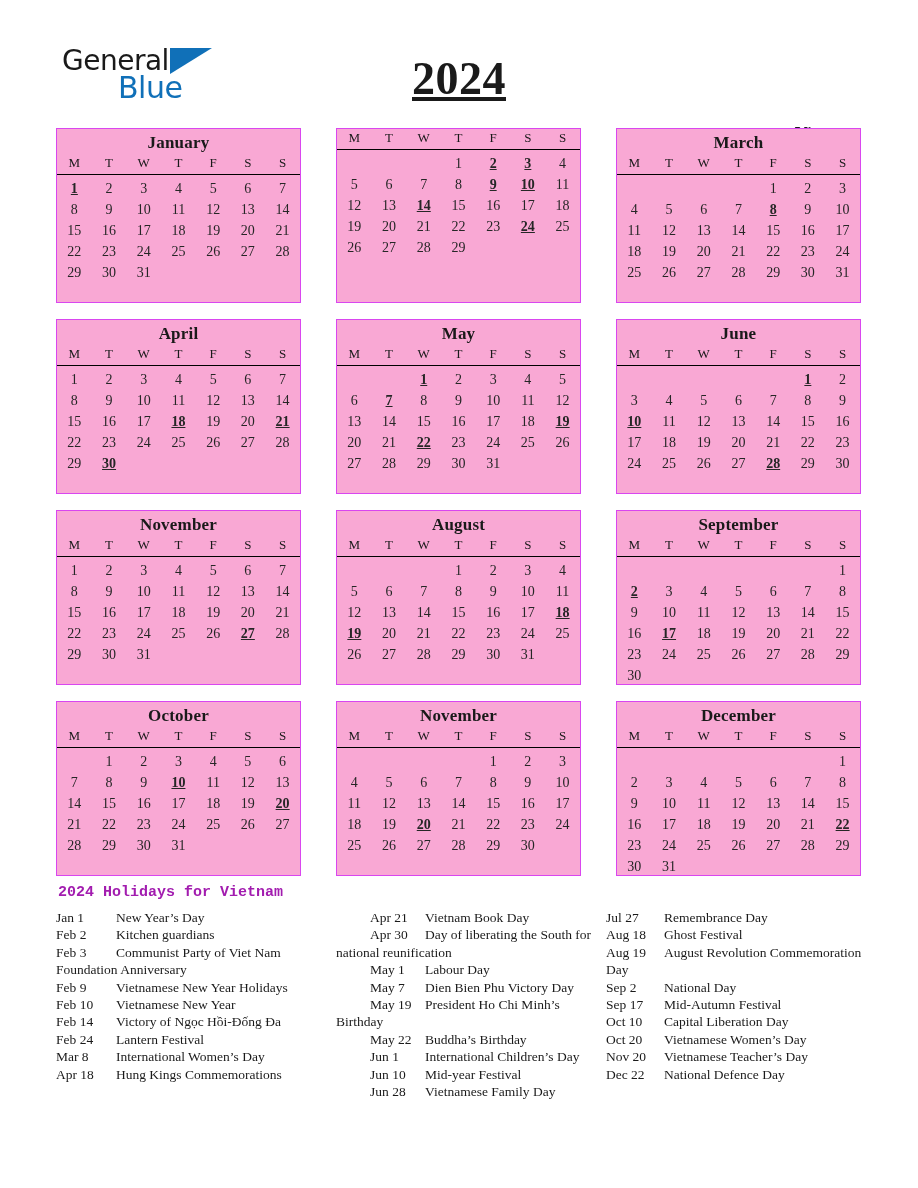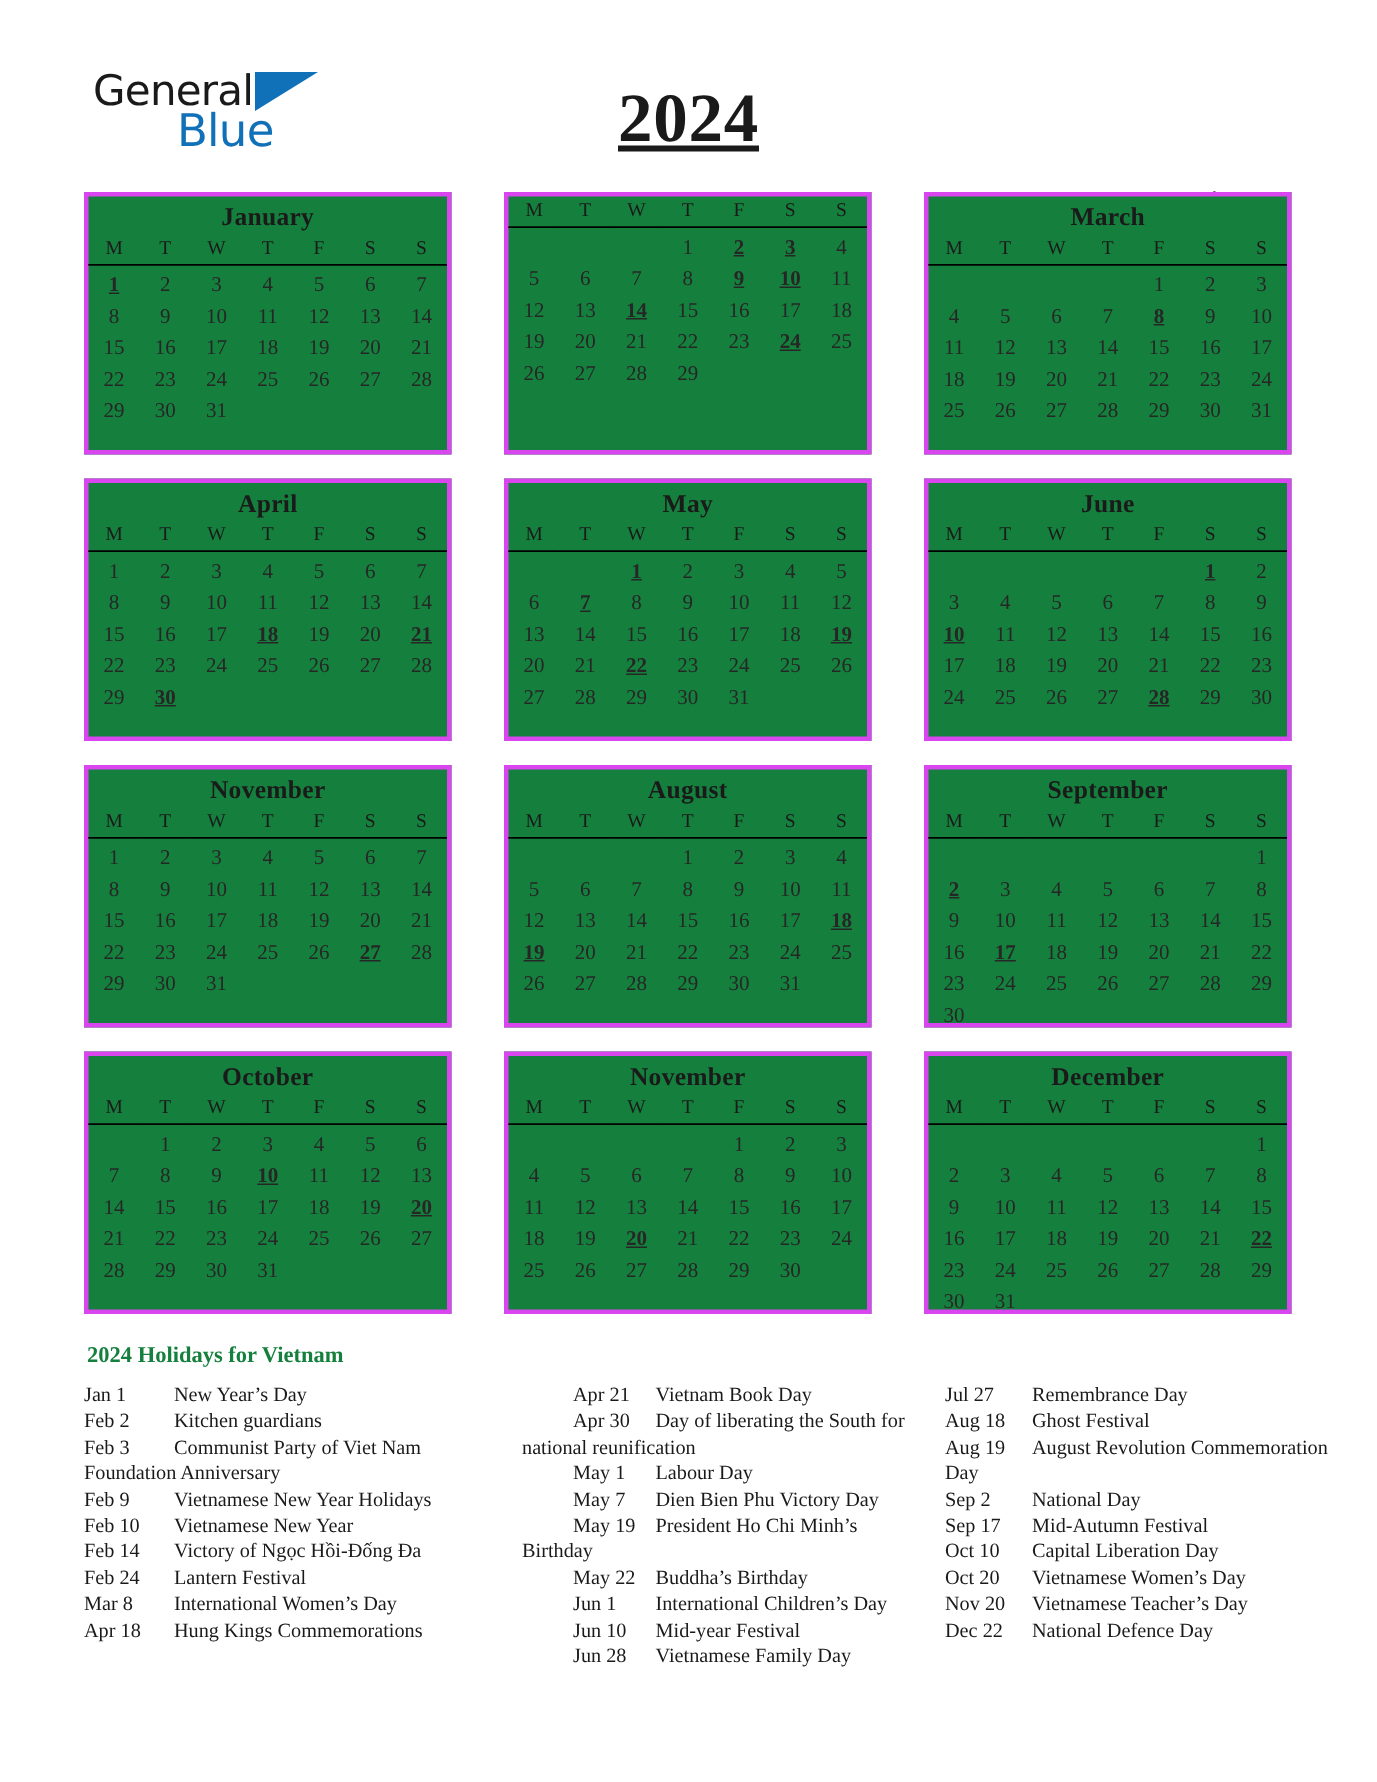--- a/index.html
+++ b/index.html
@@ -88,22 +88,22 @@
     position: absolute;
     left: 56px;
     top: 128px;
     width: 806px;
     display: grid;
     grid-template-columns: repeat(3, 245px);
     grid-column-gap: 35px;
     grid-row-gap: 16px;
   }
   .month-box {
-    border: 3px solid #d946ef;
-    background: #15803d;
+    border: 1px solid #d946ef;
+    background: #f9a8d4;
     box-sizing: border-box;
     padding: 0;
     height: 175px;
   }
   .month-name {
     text-align: center;
     font-size: 17px;
     font-weight: bold;
     padding-top: 4px;
     padding-bottom: 1px;
@@ -140,30 +140,30 @@
   td.empty-day { color: transparent; }
 
   
   .holidays-section {
     position: absolute;
     left: 56px;
     top: 884px;
     width: 812px;
   }
   .holidays-title {
-    font-family: Liberation Serif, serif;
+    font-family: Liberation Mono, monospace;
     font-size: 15px;
     font-weight: bold;
-    color: #15803d;
-    margin: 12px 0 6px 2px;
+    color: #a21caf;
+    margin: 0 0 6px 2px;
   }
   .holiday-columns {
     display: grid;
     grid-template-columns: 280px 270px 262px;
-    column-gap: 12px;
+    column-gap: 0px;
   }
   .holiday-col { padding-top: 2px; }
   .holiday-item {
     font-size: 13.5px;
     line-height: 17.4px;
     color: #1a1a1a;
     display: block;
   }
   .holiday-item .h-date {
     display: inline-block;

